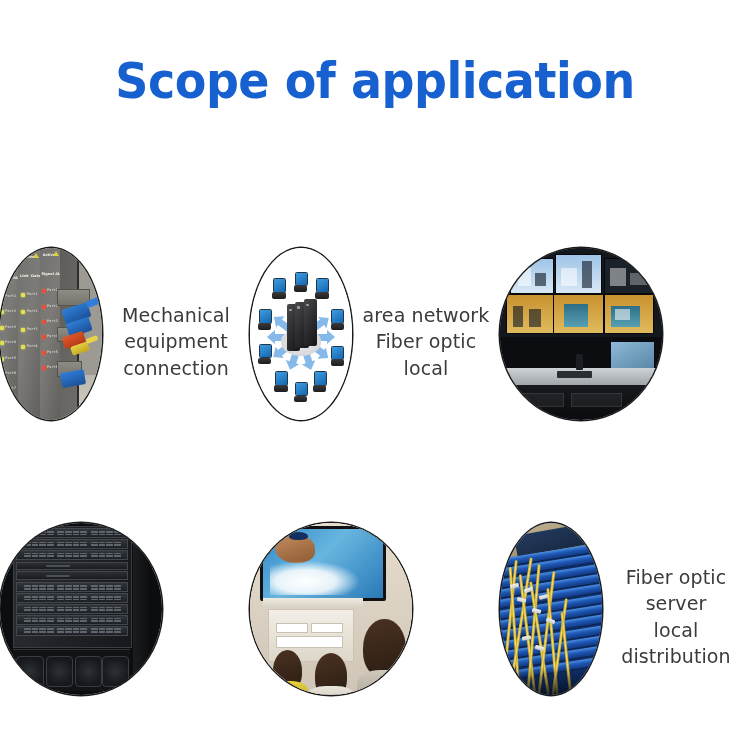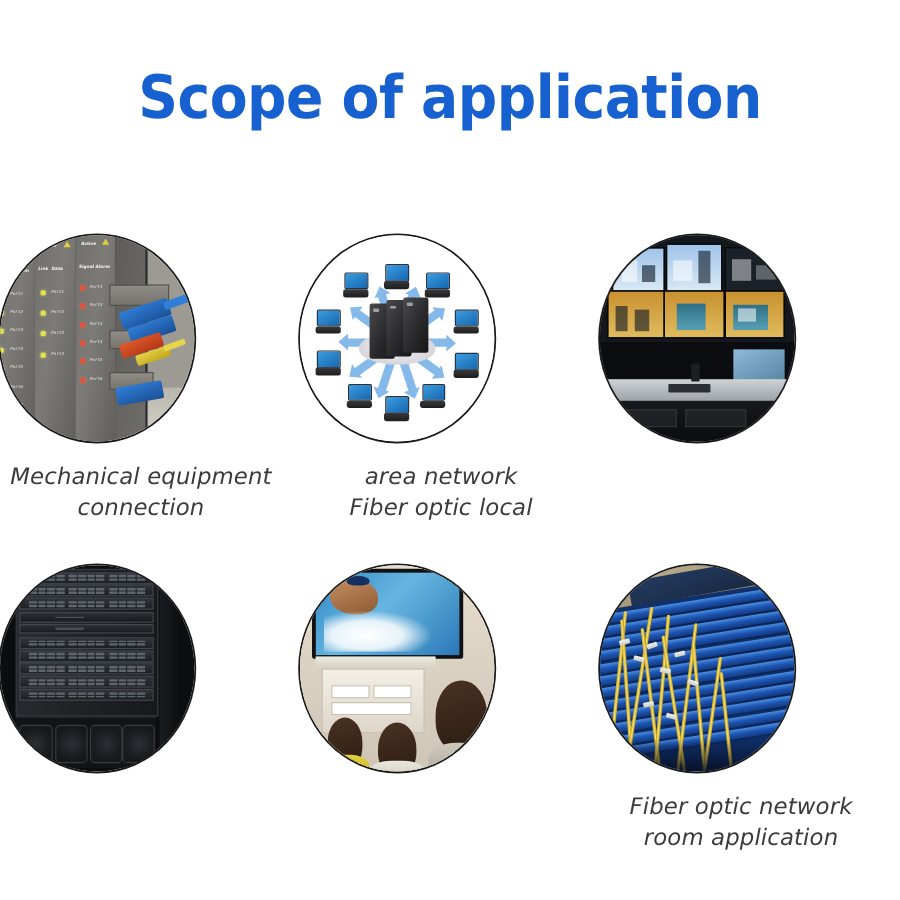--- a/index.html
+++ b/index.html
@@ -43,23 +43,22 @@
     top: 196px;
     left: 0;
     width: 750px;
     display: flex;
     flex-wrap: wrap;
   }
   .cell {
     width: 250px;
     height: 275px;
     display: flex;
-    flex-direction: column;
-    align-items: flex-start;
-    font-style: italic;
+    flex-direction: row;
+    align-items: center;
   }
   .circle-wrap {
     width: 162px;
     height: 172px;
     position: relative;
   }
   .circle {
     position: absolute;
     inset: 0;
     border-radius: 50%;
@@ -854,19 +853,19 @@
             <div class="clip" style="left:31%;top:50%;transform:rotate(12deg);"></div>
             <div class="clip" style="left:38%;top:42%;transform:rotate(-14deg);"></div>
             <div class="clip" style="left:45%;top:56%;transform:rotate(18deg);"></div>
             <div class="clip" style="left:22%;top:66%;transform:rotate(-10deg);"></div>
             <div class="clip" style="left:34%;top:72%;transform:rotate(16deg);"></div>
             <div class="shadow"></div>
           </div>
         </div>
       </div>
       <div class="caption">
-        <span class="ln">Fiber optic network</span>
-        <span class="ln">room application</span>
+        <span class="ln">Fiber optic server</span>
+        <span class="ln">local distribution</span>
       </div>
     </div>
 
   </div>
 </div>
 
 </body></html>

